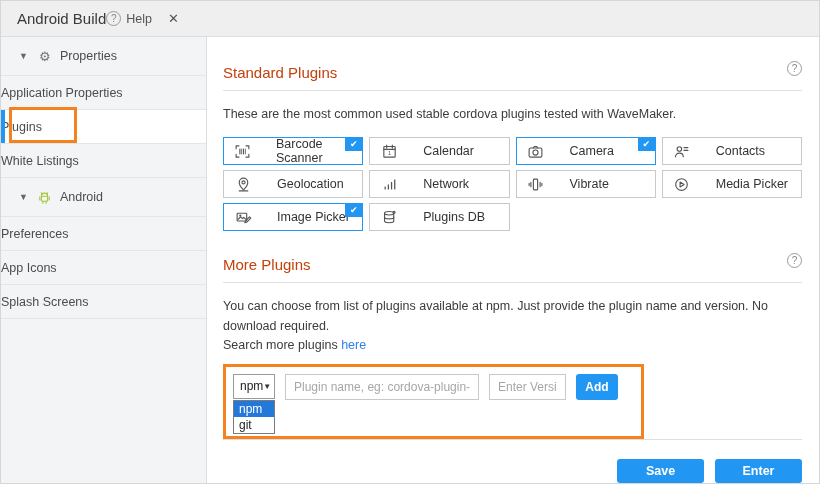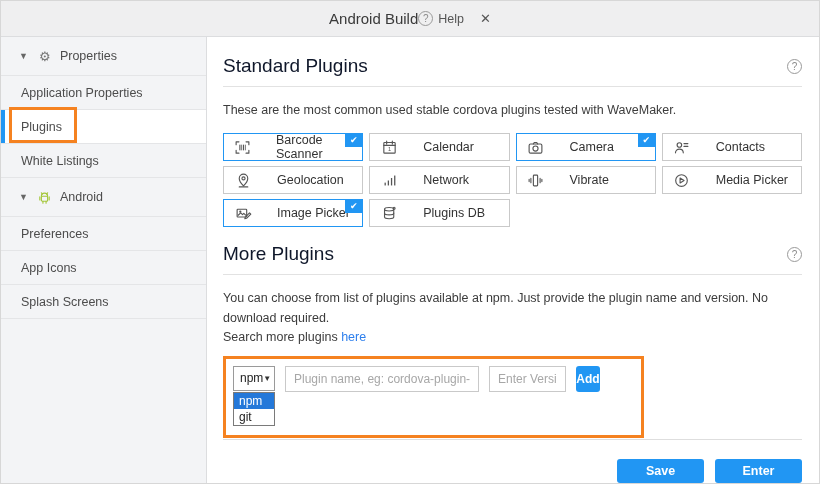--- a/index.html
+++ b/index.html
@@ -2,44 +2,44 @@
 <html><head>
 <meta charset="utf-8">
 <style>
   * { margin:0; padding:0; box-sizing:border-box; }
   html,body { width:820px; height:484px; overflow:hidden; }
   body { font-family:"Liberation Sans", sans-serif; background:#fff; color:#3c3c3c; }
 
   .app { width:820px; height:484px; display:flex; flex-direction:column; border:1px solid #d7d7d7; }
 
   
-  .hdr { height:36px; background:#efeff0; border-bottom:1px solid #dcdddf; display:flex; align-items:center; justify-content:center; padding:0 16px; flex:0 0 36px; }
+  .hdr { height:36px; background:#efeff0; border-bottom:1px solid #dcdddf; display:flex; align-items:center; justify-content:flex-start; padding:0 16px; flex:0 0 36px; }
   .hdr-title { font-size:15px; color:#3a3a3a; }
   .hdr-right { display:flex; align-items:center; gap:16px; color:#555; font-size:12.5px; }
   .help-wrap { display:flex; align-items:center; gap:5px; cursor:pointer; }
   .qcircle { display:inline-flex; align-items:center; justify-content:center; width:15px; height:15px; border:1px solid #9a9a9a; border-radius:50%; font-size:10px; color:#8b8b8b; background:#fff0; }
   .close-x { font-size:13px; color:#555; cursor:pointer; }
 
   .body { flex:1; display:flex; min-height:0; }
 
   
   .sidebar { width:206px; background:#f3f4f6; border-right:1px solid #dcdddf; flex:0 0 206px; }
-  .side-item { position:relative; height:34px; display:flex; align-items:center; padding-left:20px; font-size:12.5px; color:#4c4c4c; border-bottom:1px solid #e4e5e7; cursor:pointer; }
+  .side-item { position:relative; height:34px; display:flex; align-items:center; font-size:12.5px; color:#4c4c4c; border-bottom:1px solid #e4e5e7; cursor:pointer; }
   .side-item.group { height:39px; padding-left:18px; gap:7px; }
   .side-item .caret { font-size:9px; color:#666; margin-right:2px; }
   .side-item .g-icon { display:inline-flex; width:16px; justify-content:center; color:#777; font-size:13px; }
   .side-item.active { background:#ffffff; border-bottom:1px solid #e4e5e7; }
   .active-bar { position:absolute; left:0; top:0; bottom:0; width:4px; background:#2196f3; }
   .annot-side { position:absolute; left:8px; top:-3px; width:68px; height:36px; border:3px solid #f58220; pointer-events:none; }
 
   
   .content { flex:1; background:#fff; display:flex; flex-direction:column; padding:0 17px 0 16px; min-width:0; }
   .sec-head { display:flex; align-items:center; justify-content:space-between; padding:18px 0 9px 0; border-bottom:1px solid #e2e2e2; }
   .sec-head.more { padding-top:16px; }
-  .sec-title { font-size:19px; color:#0f172a; }
+  .sec-title { font-size:15px; color:#c2410c;margin-top:9px; }
   .desc { font-size:12.5px; color:#3c3c3c; margin-top:14px; line-height:1.55; }
   .desc a { color:#2f80ed; text-decoration:none; }
 
   
   .pgrid { margin-top:13px; display:grid; grid-template-columns:repeat(4, 1fr); gap:5px 6px; }
   .plugin { position:relative; height:28px; background:#fff; border:1px solid #c9c9c9; display:flex; align-items:center; gap:25px; padding-left:10px; font-size:12.5px; color:#333; cursor:pointer; }
   .plugin.checked { border:1.5px solid #2196f3; }
   .plugin .p-icon { display:inline-flex; width:18px; height:18px; align-items:center; justify-content:center; }
   .plugin .p-icon svg { width:17px; height:17px; }
   .check-badge { position:absolute; top:0; right:0; width:17px; height:13px; background:#2196f3; color:#fff; font-size:9px; display:flex; align-items:center; justify-content:center; line-height:1; }
@@ -51,21 +51,21 @@
   .src-btn { width:42px; height:25px; border:1px solid #9a9a9a; background:#fff; display:flex; align-items:center; justify-content:space-between; padding:0 4px 0 6px; font-size:12px; color:#222; cursor:pointer; }
   .src-btn .sel-caret { font-size:8px; color:#333; }
   .src-list { position:absolute; top:26px; left:0; width:42px; background:#fff; border:1px solid #7a7a7a; z-index:5; }
   .src-opt { height:16px; display:flex; align-items:center; padding-left:5px; font-size:12px; color:#222; cursor:pointer; }
   .src-opt.hl { background:#2478d9; color:#fff; }
   .txt-input { height:26px; border:1px solid #c9c9c9; background:#fff; font-size:12px; padding:0 8px; font-family:"Liberation Sans", sans-serif; color:#333; }
   .txt-input::placeholder { color:#a7a7a7; }
   .in-name { width:194px; }
   .in-ver { width:77px; }
   .btn { border:none; border-radius:3px; color:#fff; font-size:12.5px; font-weight:bold; font-family:"Liberation Sans", sans-serif; cursor:pointer; }
-  .btn-add { width:24px; height:26px; background:#2196f3; font-size:12px; }
+  .btn-add { width:42px; height:26px; background:#2196f3; font-size:12px; }
 
   
   .footer { margin-top:auto; }
   .foot-line { border-top:1px solid #dedede; }
   .foot-btns { display:flex; justify-content:flex-end; gap:11px; padding:19px 0 0 0; }
   .btn-big { width:87px; height:24px; }
   .btn-cancel { background:#8c8c8c; }
   .btn-blue { background:#2196f3; }
 </style>
 </head>

